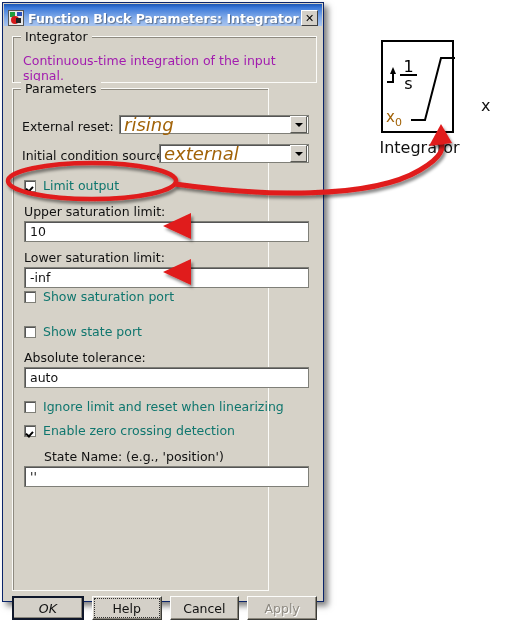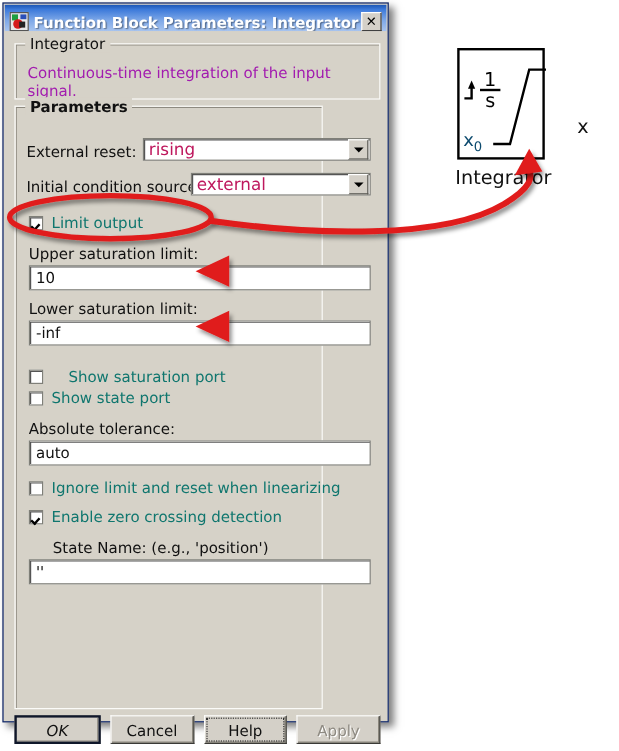--- a/index.html
+++ b/index.html
@@ -29,21 +29,21 @@
   }
   .frac{
     position:absolute;left:400px;top:60px;
     text-align:center;font-size:16px;color:#000;
     line-height:13px;
   }
   .frac .num{display:block;}
   .frac .bar{display:block;width:17px;height:2px;background:#000;margin:1px auto;}
   .frac .den{display:block;}
   .x0{
-    position:absolute;left:386px;top:108px;font-size:15px;color:#0c4a6e;
+    position:absolute;left:386px;top:108px;font-size:15px;color:#a16207;
   }
   .x0 sub{font-size:11px;}
   .outlabel{
     position:absolute;left:481px;top:96px;font-size:16px;color:#111;
   }
 
   
   .dialog{
     position:absolute;left:2px;top:2px;width:322px;height:600px;
     background:#d6d2c8;
@@ -91,36 +91,36 @@
     border:1px solid #fbfbf8;
     box-shadow:inset 1px 1px 0 #8e8a80;
     box-sizing:border-box;
   }
   .group > .legend{
     position:absolute;top:-8px;left:8px;
     background:#d6d2c8;padding:0 4px;
     font-size:12.5px;color:#111;
   }
   .grp-desc{ left:8px; top:10px; width:305px; height:47px; }
-  .grp-params{ left:8px; top:62px; width:257px; height:503px;font-weight:bold; }
+  .grp-params{ left:8px; top:62px; width:257px; height:503px; }
 
   .desc-text{
     position:absolute;left:10px;top:16px;font-size:12.5px;color:#a21caf;
   }
 
   .lbl{position:absolute;font-size:12.5px;color:#111;white-space:nowrap;}
 
   .combo{
     position:absolute;height:19px;background:#fff;
     border:1px solid #7f7f78;
     box-shadow:inset 1px 1px 0 #555;
     box-sizing:border-box;
     display:flex;align-items:center;
   }
-  .combo .val{padding-left:4px;font-size:14px;color:#be185d;flex:1 1 auto;}
+  .combo .val{padding-left:4px;font-size:18px;color:#a16207;flex:1 1 auto;font-style:italic;}
   .combo .arrowbtn{
     width:17px;height:17px;margin:0 1px 0 0;flex:0 0 auto;
     background:#d4d0c8;
     border:1px solid #fff;border-right-color:#5a5a55;border-bottom-color:#5a5a55;
     box-sizing:border-box;
     display:flex;align-items:center;justify-content:center;
   }
   .arrowbtn .tri{
     width:0;height:0;border-left:4px solid transparent;border-right:4px solid transparent;
     border-top:4px solid #000;
@@ -251,21 +251,21 @@
       <span class="lbl" style="left:20px;top:178px;">Upper saturation limit:</span>
       <div class="tbox" style="left:20px;top:195px;width:285px;">
         <span>10</span>
       </div>
 
       <span class="lbl" style="left:20px;top:224px;">Lower saturation limit:</span>
       <div class="tbox" style="left:20px;top:241px;width:285px;">
         <span>-inf</span>
       </div>
 
-      <div class="cb-row" style="left:20px;top:280px;gap:14px;">
+      <div class="cb-row" style="left:20px;top:263px;">
         <span class="cb"></span>
         <span class="cbl">Show saturation port</span>
       </div>
 
       <div class="cb-row" style="left:20px;top:298px;">
         <span class="cb"></span>
         <span class="cbl">Show state port</span>
       </div>
 
       <span class="lbl" style="left:20px;top:324px;">Absolute tolerance:</span>
@@ -283,22 +283,22 @@
         <span class="cbl">Enable zero crossing detection</span>
       </div>
 
       <span class="lbl" style="left:20px;top:423px;margin-left:20px;">State Name: (e.g., 'position')</span>
       <div class="tbox" style="left:20px;top:440px;width:285px;">
         <span>''</span>
       </div>
 
       <div class="btnrow">
         <div class="btn default">OK</div>
+        <div class="btn focus">Help</div>
         <div class="btn">Cancel</div>
-        <div class="btn focus">Help</div>
         <div class="btn disabled">Apply</div>
       </div>
 
     </div>
   </div>
 
   <svg class="anno" viewBox="0 0 516 626" width="516" height="626">
     <defs>
       <filter id="dropsh" x="-30%" y="-30%" width="170%" height="180%">
         <feDropShadow dx="2" dy="3" stdDeviation="1.6" flood-color="#000" flood-opacity="0.45"></feDropShadow>

